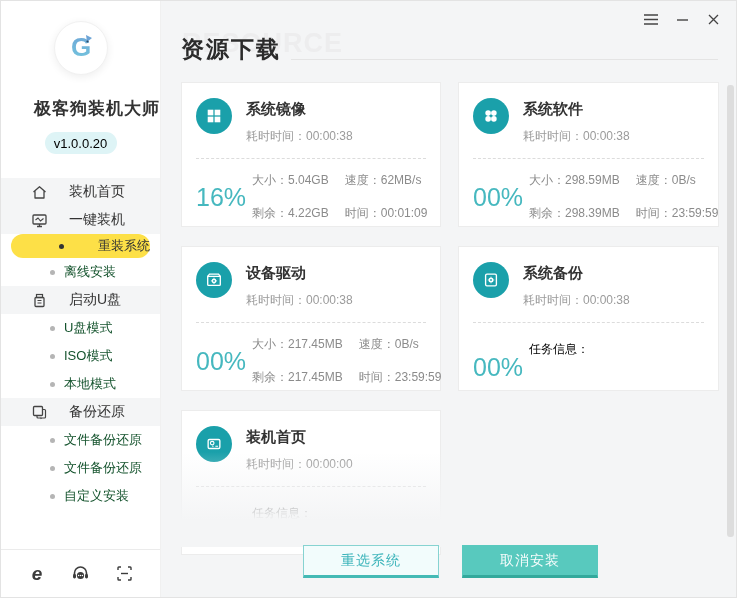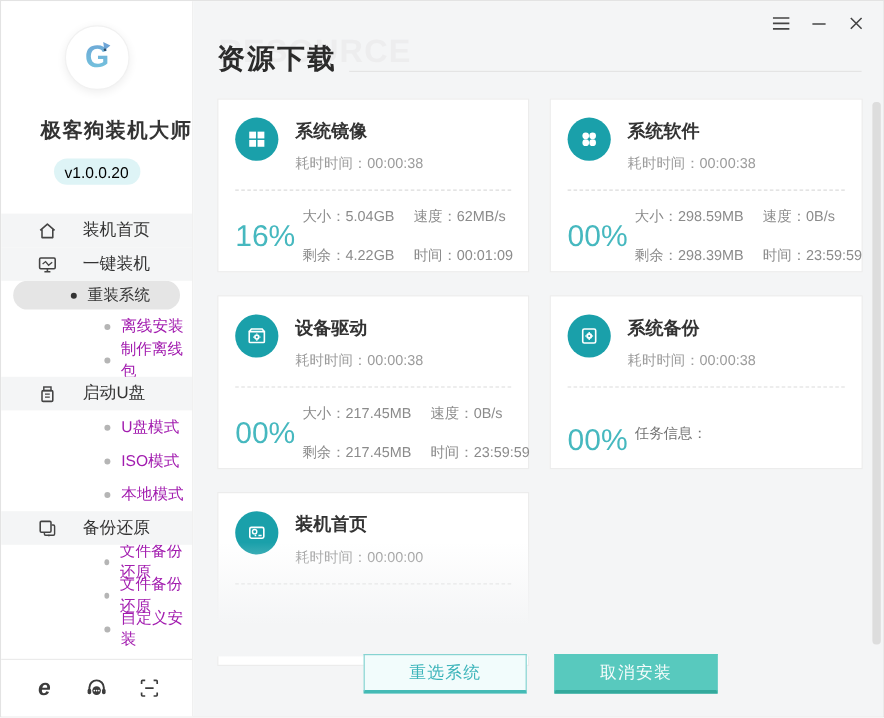--- a/index.html
+++ b/index.html
@@ -31,25 +31,25 @@
     margin:12px auto 0; width:72px; height:22px; border-radius:11px;
     background:#def4f6; color:#000000; font-size:13px;
     display:flex; align-items:center; justify-content:center;
   }
   .menu { margin-top:24px; }
   .menu-item {
     height:28px; display:flex; align-items:center; cursor:pointer;
   }
   .menu-item.main { padding-left:30px; font-size:14px; color:#333; gap:21px; }
   .menu-item.main .micon { width:17px; height:17px; display:flex; }
-  .menu-item.sub { padding-left:86px; font-size:13px; color:#a21caf; gap:9px; }
+  .menu-item.sub { padding-left:49px; font-size:13px; color:#14532d; gap:9px; }
   .bullet { width:5px; height:5px; border-radius:50%; background:#b5b5b5; }
   .menu-item.sub.selected {
-    background:#e5e5e5; border-radius:12px; margin:0 10px; height:24px;
-    padding-left:48px; color:#333;
+    background:#fde047; border-radius:12px; margin:0 10px; height:24px;
+    padding-left:48px; color:#333;justify-content:space-between;
   }
   .menu-item.sub.selected .bullet { background:#333; }
   .sidebar-footer {
     position:absolute; bottom:0; left:0; width:100%; height:48px;
     border-top:1px solid #ebebeb; display:flex; align-items:center;
     justify-content:space-between; padding:0 26px;
   }
   .sidebar-footer .ficon { width:20px; height:20px; display:flex; align-items:center; justify-content:center; cursor:pointer; }
   .ie-e { font-size:19px; font-weight:bold; font-style:italic; color:#3c3c3c; line-height:1; }
 
@@ -81,21 +81,21 @@
   }
   .card-title { font-size:15px; font-weight:bold; color:#333; padding-top:2px; }
   .elapsed { font-size:12px; color:#9b9b9b; margin-top:9px; }
   .card-divider { border-top:1px dashed #dcdcdc; margin:13px 14px 0 14px; }
   .card-body { display:flex; align-items:center; padding:13px 8px 0 14px; }
   .percent { font-size:25px; color:#46b8bf; width:56px; flex-shrink:0; }
   .stats {
     display:grid; grid-template-columns:auto auto; column-gap:14px; row-gap:15px;
     font-size:12px; color:#8b8b8b; white-space:nowrap;gap:16px;
   }
-  .task-block { font-size:12px; color:#737373; align-self:flex-start; padding-top:2px;margin-top:12px; }
+  .task-block { font-size:12px; color:#000000; align-self:flex-start; padding-top:2px; }
   .card-body.task { align-items:flex-start; padding-top:16px; }
   .card-body.task .percent { margin-top:14px; }
 
   .fade-overlay {
     position:absolute; left:0; right:0; bottom:50px; height:95px;
     background:linear-gradient(180deg, rgba(244,245,246,0) 0%, #f4f5f6 72%);
     pointer-events:none; z-index:2;
   }
   .scrollbar-track {
     position:absolute; right:2px; top:84px; width:7px; height:452px;
@@ -160,24 +160,20 @@
         </span>
         <span>一键装机</span>
       </div>
       <div class="menu-item sub selected">
         <span class="bullet"></span>
         <span>重装系统</span>
       </div>
       <div class="menu-item sub">
         <span class="bullet"></span>
         <span>离线安装</span>
-      </div>
-      <div class="menu-item sub">
-        <span class="bullet"></span>
-        <span>制作离线包</span>
       </div>
       <div class="menu-item main">
         <span class="micon">
           <svg width="17" height="17" viewBox="0 0 17 17">
               <rect x="5.5" y="2.5" width="6" height="3" fill="none" stroke="#444" stroke-width="1.2"></rect>
               <rect x="4" y="5.5" width="9" height="9" rx="1" fill="none" stroke="#444" stroke-width="1.3"></rect>
               <path d="M6.5 8.5 H10.5 M6.5 11 H10.5" stroke="#444" stroke-width="1.1"></path>
             </svg>
         </span>
         <span>启动U盘</span>

